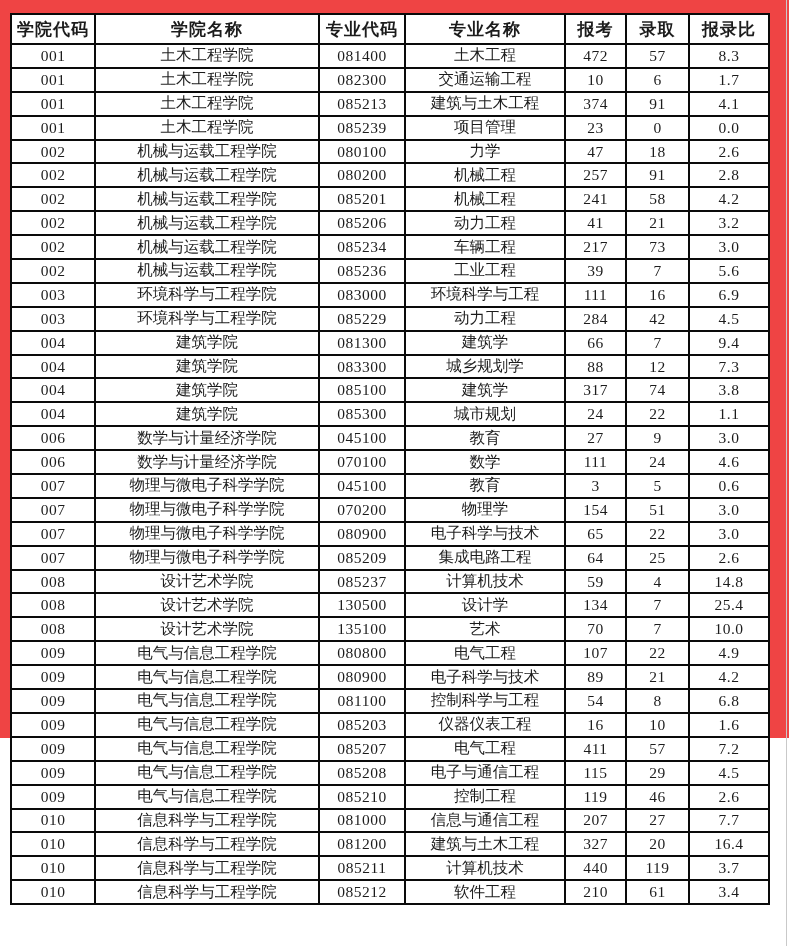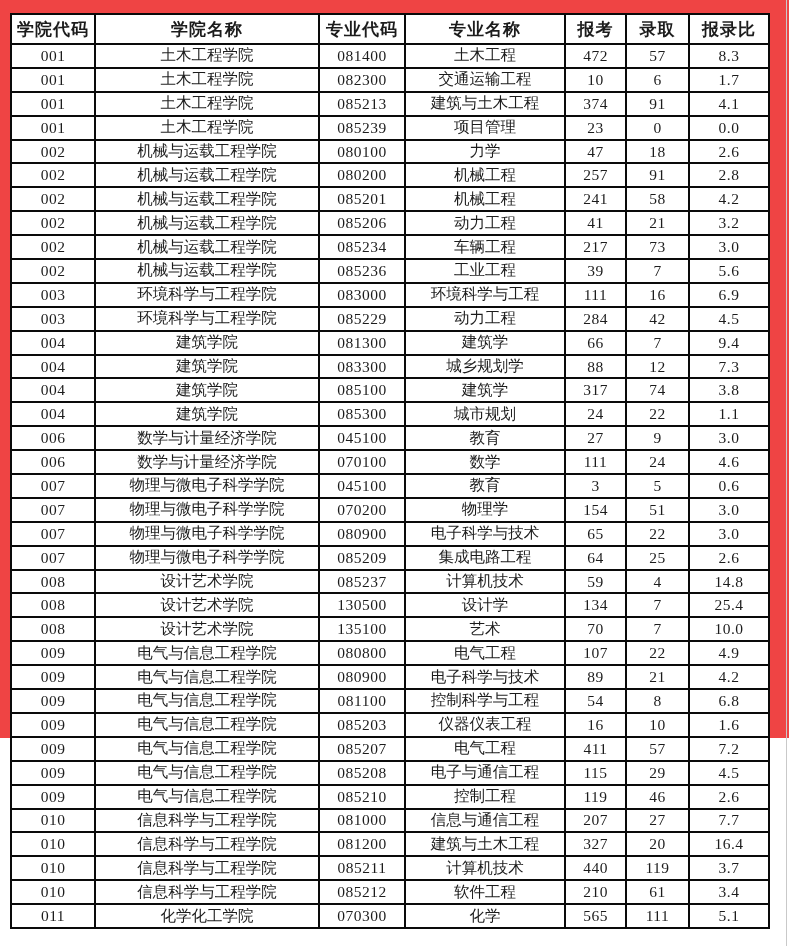--- a/index.html
+++ b/index.html
@@ -411,25 +411,16 @@
         </tr>
         <tr>
           <td class="num">010</td>
           <td>信息科学与工程学院</td>
           <td class="num">085212</td>
           <td>软件工程</td>
           <td class="num">210</td>
           <td class="num">61</td>
           <td class="num">3.4</td>
         </tr>
-        <tr>
-          <td class="num">011</td>
-          <td>化学化工学院</td>
-          <td class="num">070300</td>
-          <td>化学</td>
-          <td class="num">565</td>
-          <td class="num">111</td>
-          <td class="num">5.1</td>
-        </tr>
       </tbody>
   </table>
   <div class="edge-line"></div>
 </div>
 
 </body></html>

